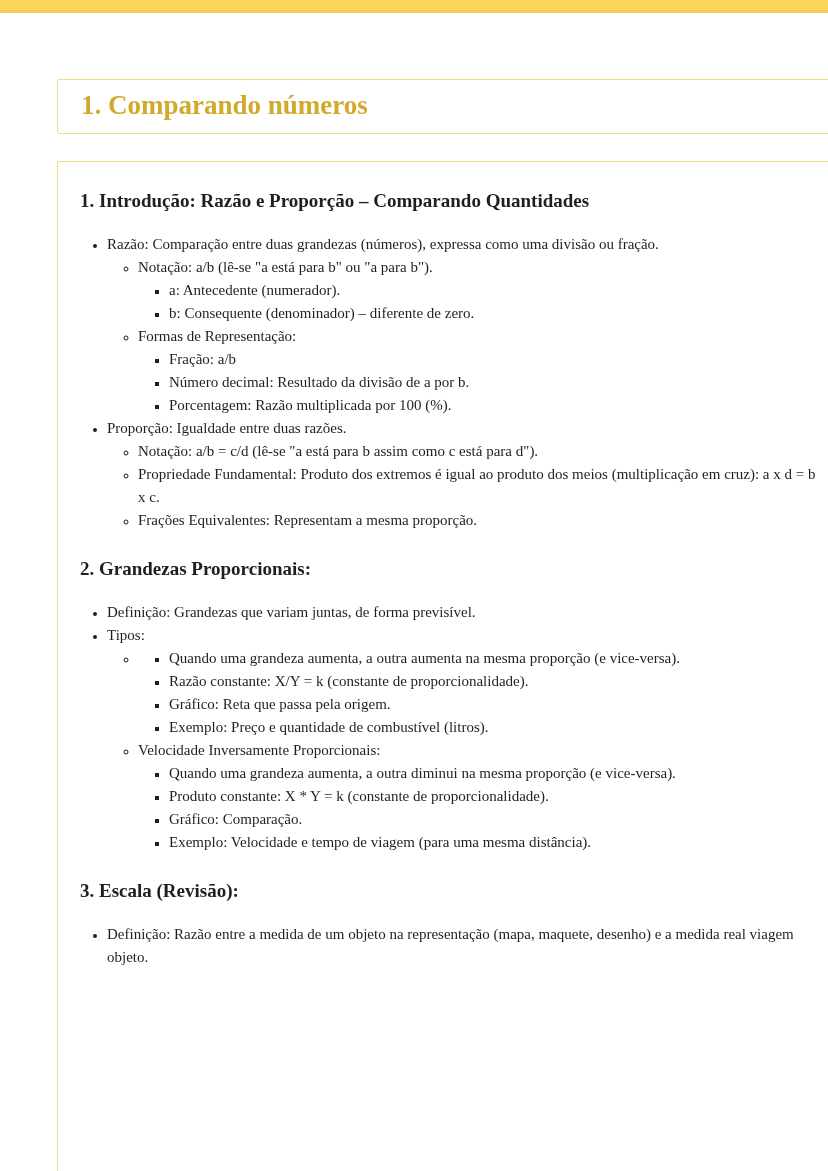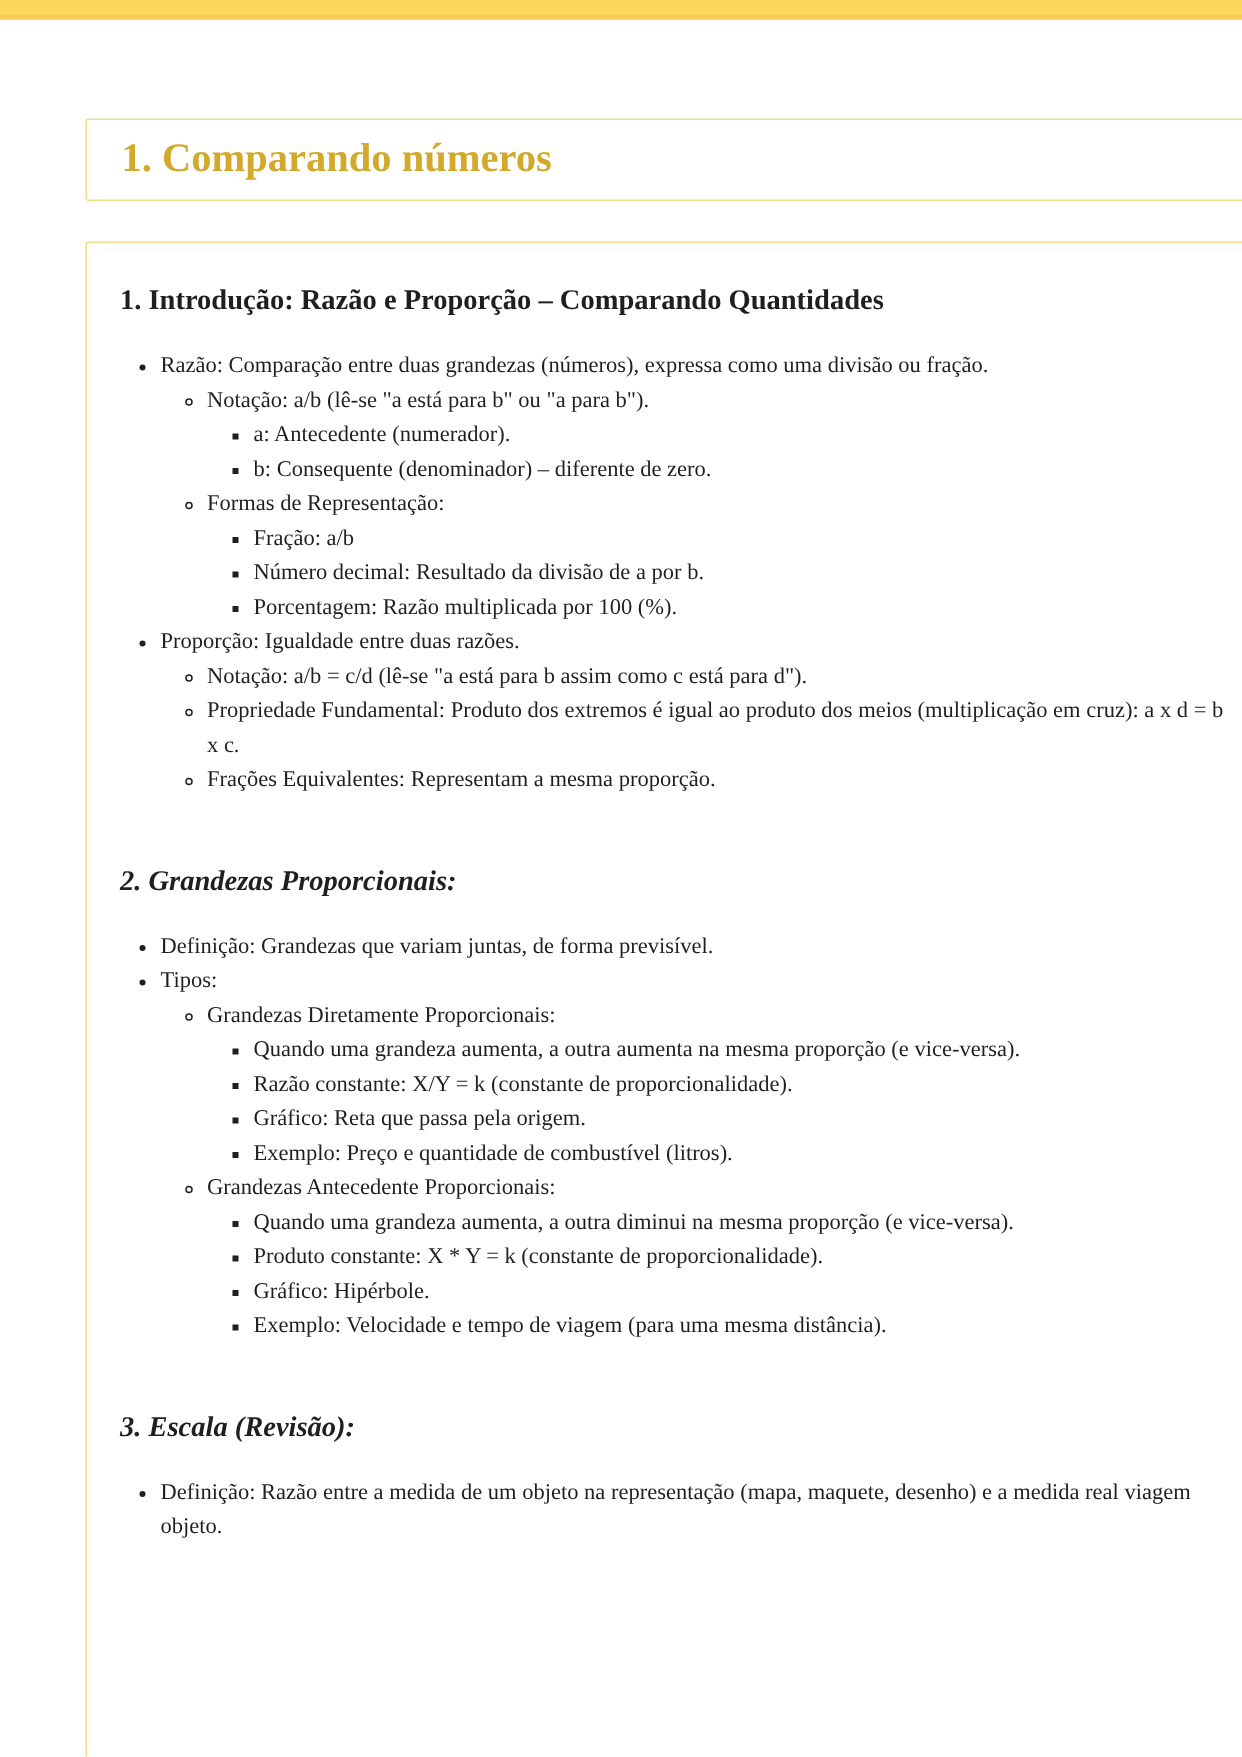--- a/index.html
+++ b/index.html
@@ -42,21 +42,21 @@
     margin:1px 0 0 0;
     font-size:19px;line-height:24px;font-weight:400;
     color:var(--text-color);
   }
   .content-card{
     margin-top:27px;
     height:1030px;            
     padding:27px 24px 20px 22px;
     overflow:hidden;
   }
-  .doc-section + .doc-section .section-heading{margin-top:44px;font-style:italic;}
+  .doc-section + .doc-section .section-heading{margin-top:25px;}
   .section-heading{
     margin:0 0 21px 0;
     font-size:19px;line-height:23px;font-weight:700;
     color:var(--text-color);
   }
   ul.bullets{
     margin:0;
     padding-left:27px;
     list-style-type:disc;
   }
@@ -97,30 +97,30 @@
               <li><span>Propriedade Fundamental: Produto dos extremos é igual ao produto dos meios (multiplicação em cruz): a x d = b x c.</span></li>
               <li><span>Frações Equivalentes: Representam a mesma proporção.</span></li>
             </ul></li>
         </ul>
       </section>
       <section class="doc-section">
         <h2 class="section-heading">2. Grandezas Proporcionais:</h2>
         <ul class="bullets">
           <li><span>Definição: Grandezas que variam juntas, de forma previsível.</span></li>
           <li><span>Tipos:</span><ul class="bullets">
-              <li><span>Grandezas Diretamente Proporcionais:</span><ul class="bullets">
+              <li><ul class="bullets">
                   <li><span>Quando uma grandeza aumenta, a outra aumenta na mesma proporção (e vice-versa).</span></li>
                   <li><span>Razão constante: X/Y = k (constante de proporcionalidade).</span></li>
                   <li><span>Gráfico: Reta que passa pela origem.</span></li>
                   <li><span>Exemplo: Preço e quantidade de combustível (litros).</span></li>
                 </ul></li>
-              <li><span>Grandezas Antecedente Proporcionais:</span><ul class="bullets">
+              <li><span>Velocidade Inversamente Proporcionais:</span><ul class="bullets">
                   <li><span>Quando uma grandeza aumenta, a outra diminui na mesma proporção (e vice-versa).</span></li>
                   <li><span>Produto constante: X * Y = k (constante de proporcionalidade).</span></li>
-                  <li><span>Gráfico: Hipérbole.</span></li>
+                  <li><span>Gráfico: Comparação.</span></li>
                   <li><span>Exemplo: Velocidade e tempo de viagem (para uma mesma distância).</span></li>
                 </ul></li>
             </ul></li>
         </ul>
       </section>
       <section class="doc-section">
         <h2 class="section-heading">3. Escala (Revisão):</h2>
         <ul class="bullets">
           <li><span>Definição: Razão entre a medida de um objeto na representação (mapa, maquete, desenho) e a medida real viagem objeto.</span></li>
         </ul>

